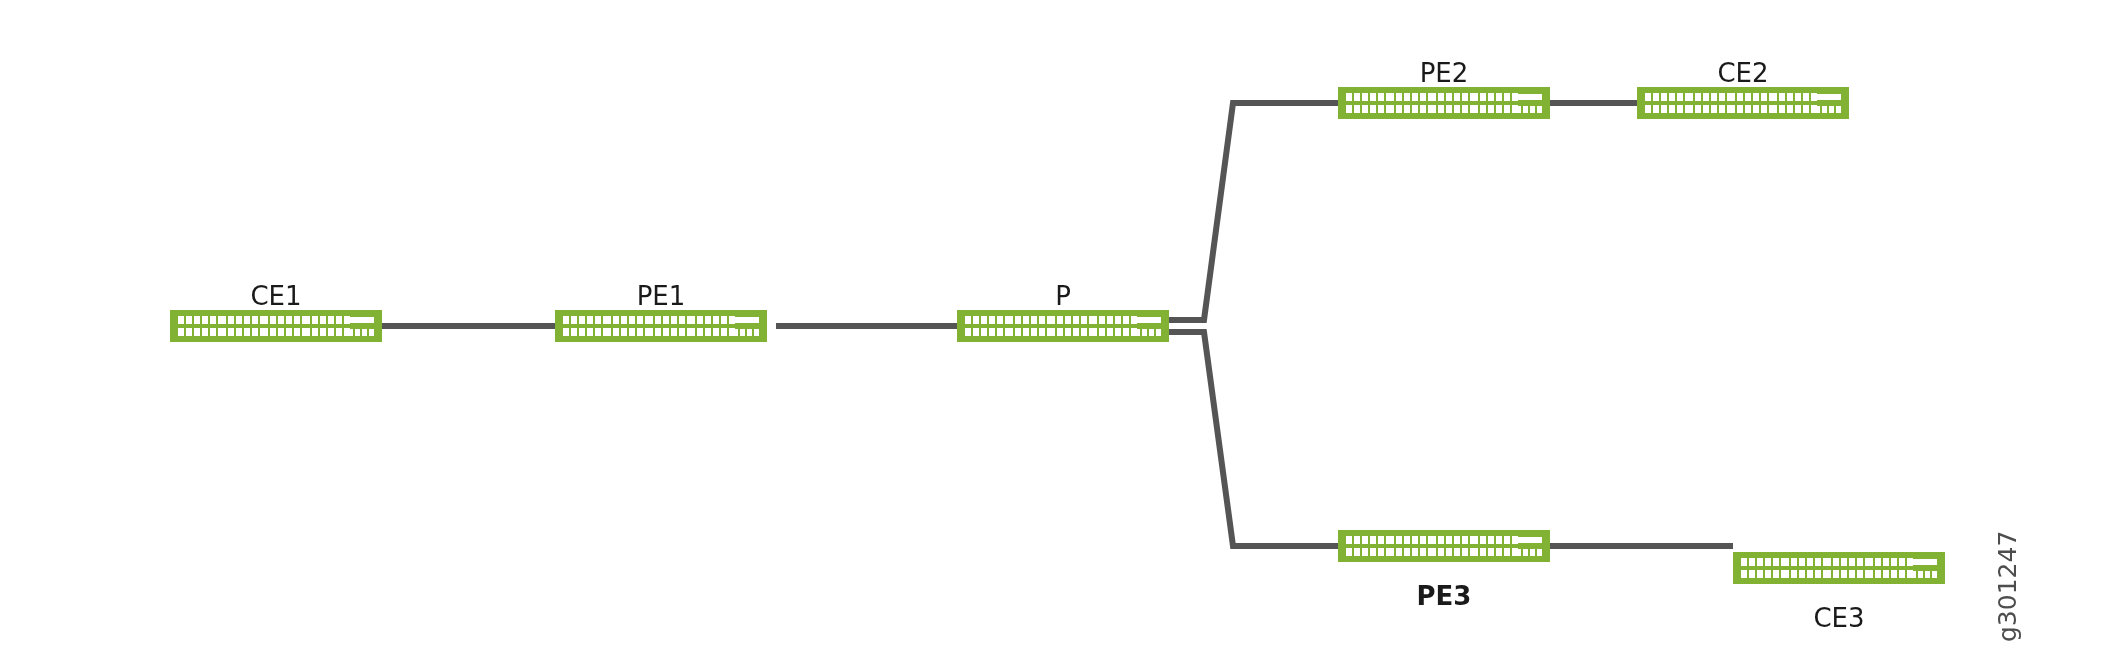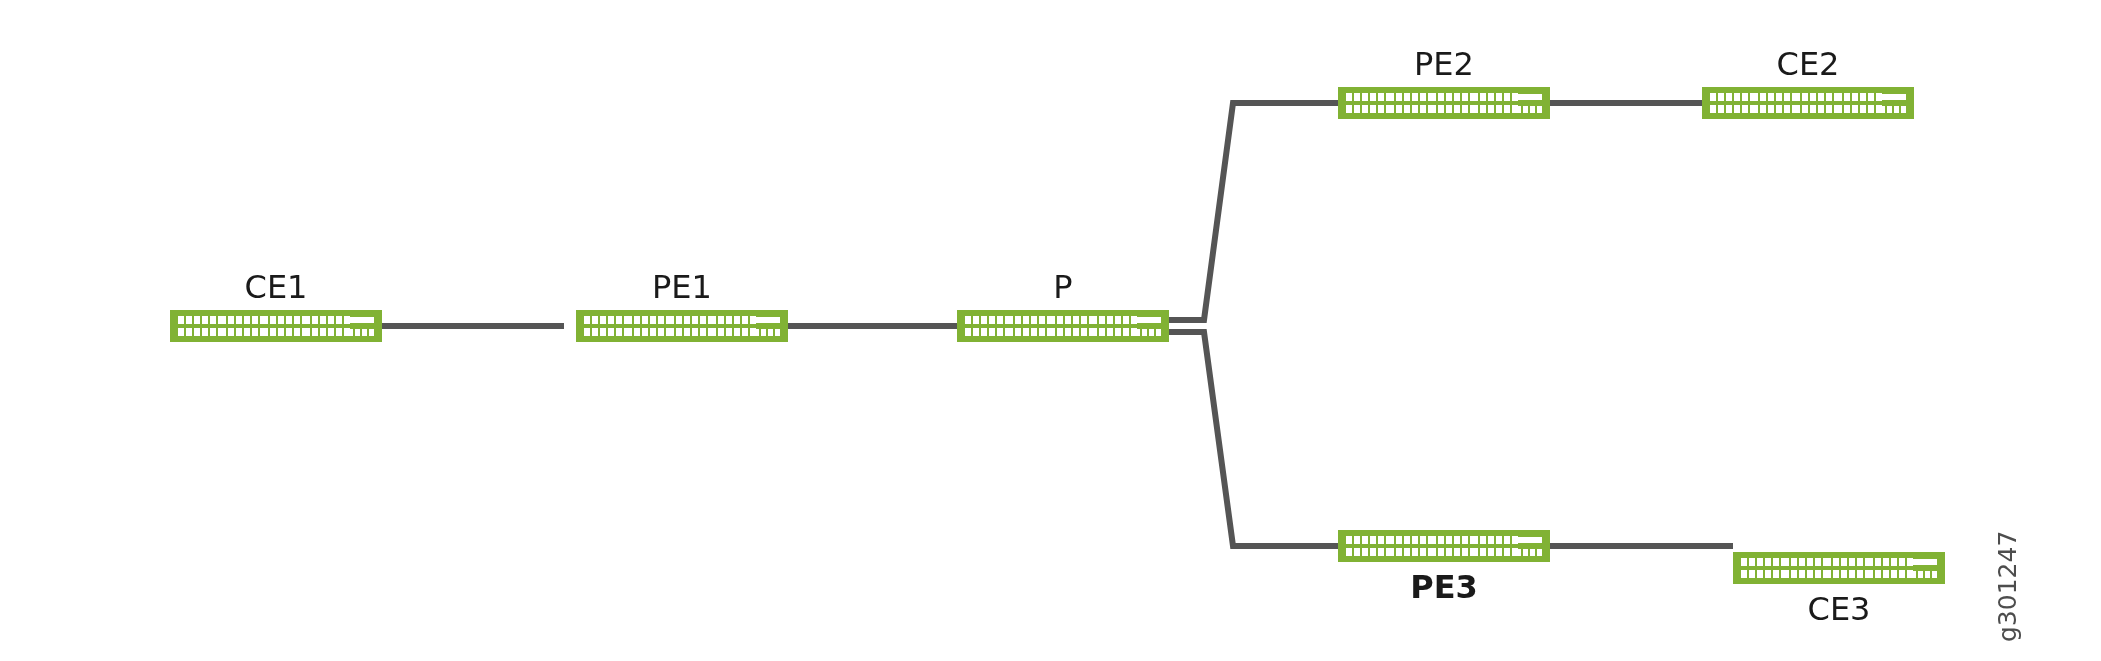--- a/index.html
+++ b/index.html
@@ -81,24 +81,25 @@
     background: #ffffff;
     margin-right: 2px;
   }
   .led:last-child { margin-right: 0; }
 
   
   .device-label {
     position: absolute;
     width: 212px;
     text-align: center;
-    font-size: 32px;
+    font-size: 26px;
     color: #1a1a1a;
     font-family: "DejaVu Sans", "Liberation Sans", sans-serif;
     white-space: nowrap;
+    margin-top: 13px;
   }
   .label-above { top: -42px; left: 0; }
   .label-below { top: 38px; left: 0; }
 
   
   #figure-id {
     position: absolute;
     font-size: 25px;
     color: #4d4d4d;
     font-family: "DejaVu Sans", "Liberation Sans", sans-serif;
@@ -199,21 +200,21 @@
           <div class="uplink-bar"></div>
           <div class="status-leds">
             <span class="led"></span>
             <span class="led"></span>
             <span class="led"></span>
             <span class="led"></span>
           </div>
         </div>
         <div class="device-label label-above">CE1</div>
       </div>
-      <div class="device-node" style="left: 576px; top: 310px;">
+      <div class="device-node" style="left: 555px; top: 310px;">
         <div class="device-chassis">
           <div class="port-bank" style="left: 8px;">
             <div class="port-row">
               <span class="port"></span>
               <span class="port"></span>
               <span class="port"></span>
               <span class="port"></span>
               <span class="port"></span>
               <span class="port"></span>
             </div>
@@ -451,21 +452,21 @@
           <div class="uplink-bar"></div>
           <div class="status-leds">
             <span class="led"></span>
             <span class="led"></span>
             <span class="led"></span>
             <span class="led"></span>
           </div>
         </div>
         <div class="device-label label-above">PE2</div>
       </div>
-      <div class="device-node" style="left: 1702px; top: 87px;">
+      <div class="device-node" style="left: 1637px; top: 87px;">
         <div class="device-chassis">
           <div class="port-bank" style="left: 8px;">
             <div class="port-row">
               <span class="port"></span>
               <span class="port"></span>
               <span class="port"></span>
               <span class="port"></span>
               <span class="port"></span>
               <span class="port"></span>
             </div>

